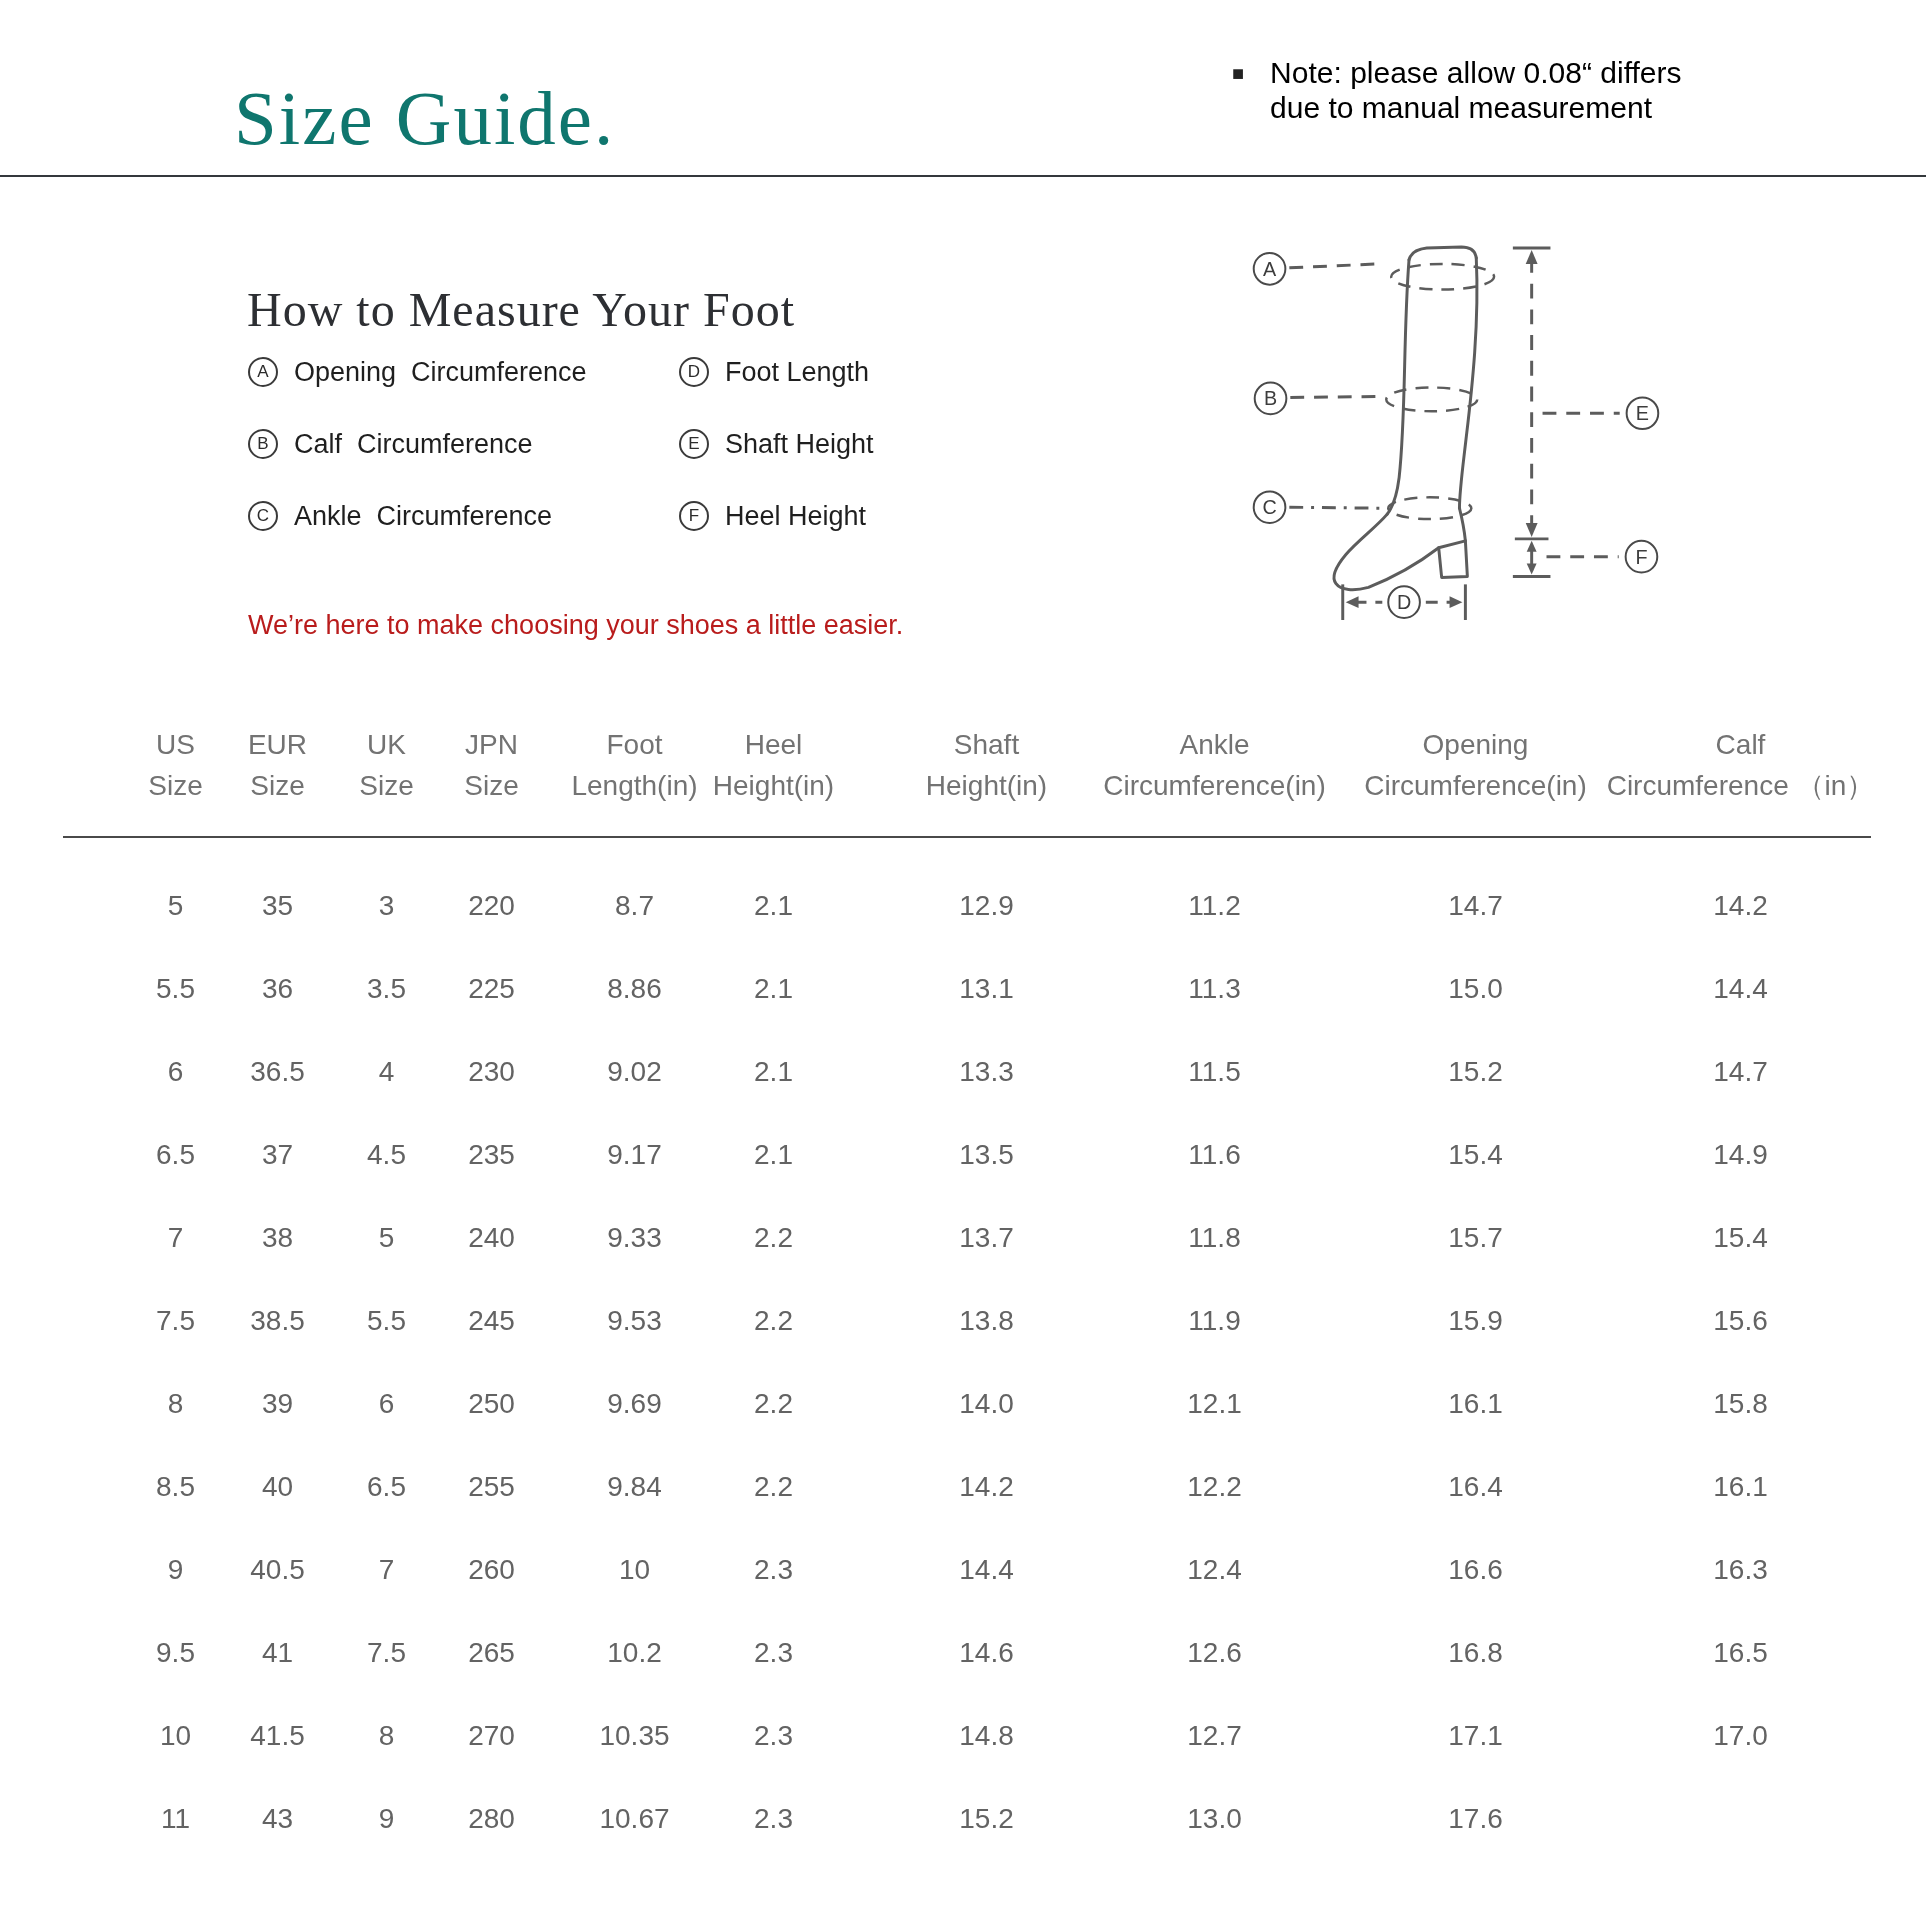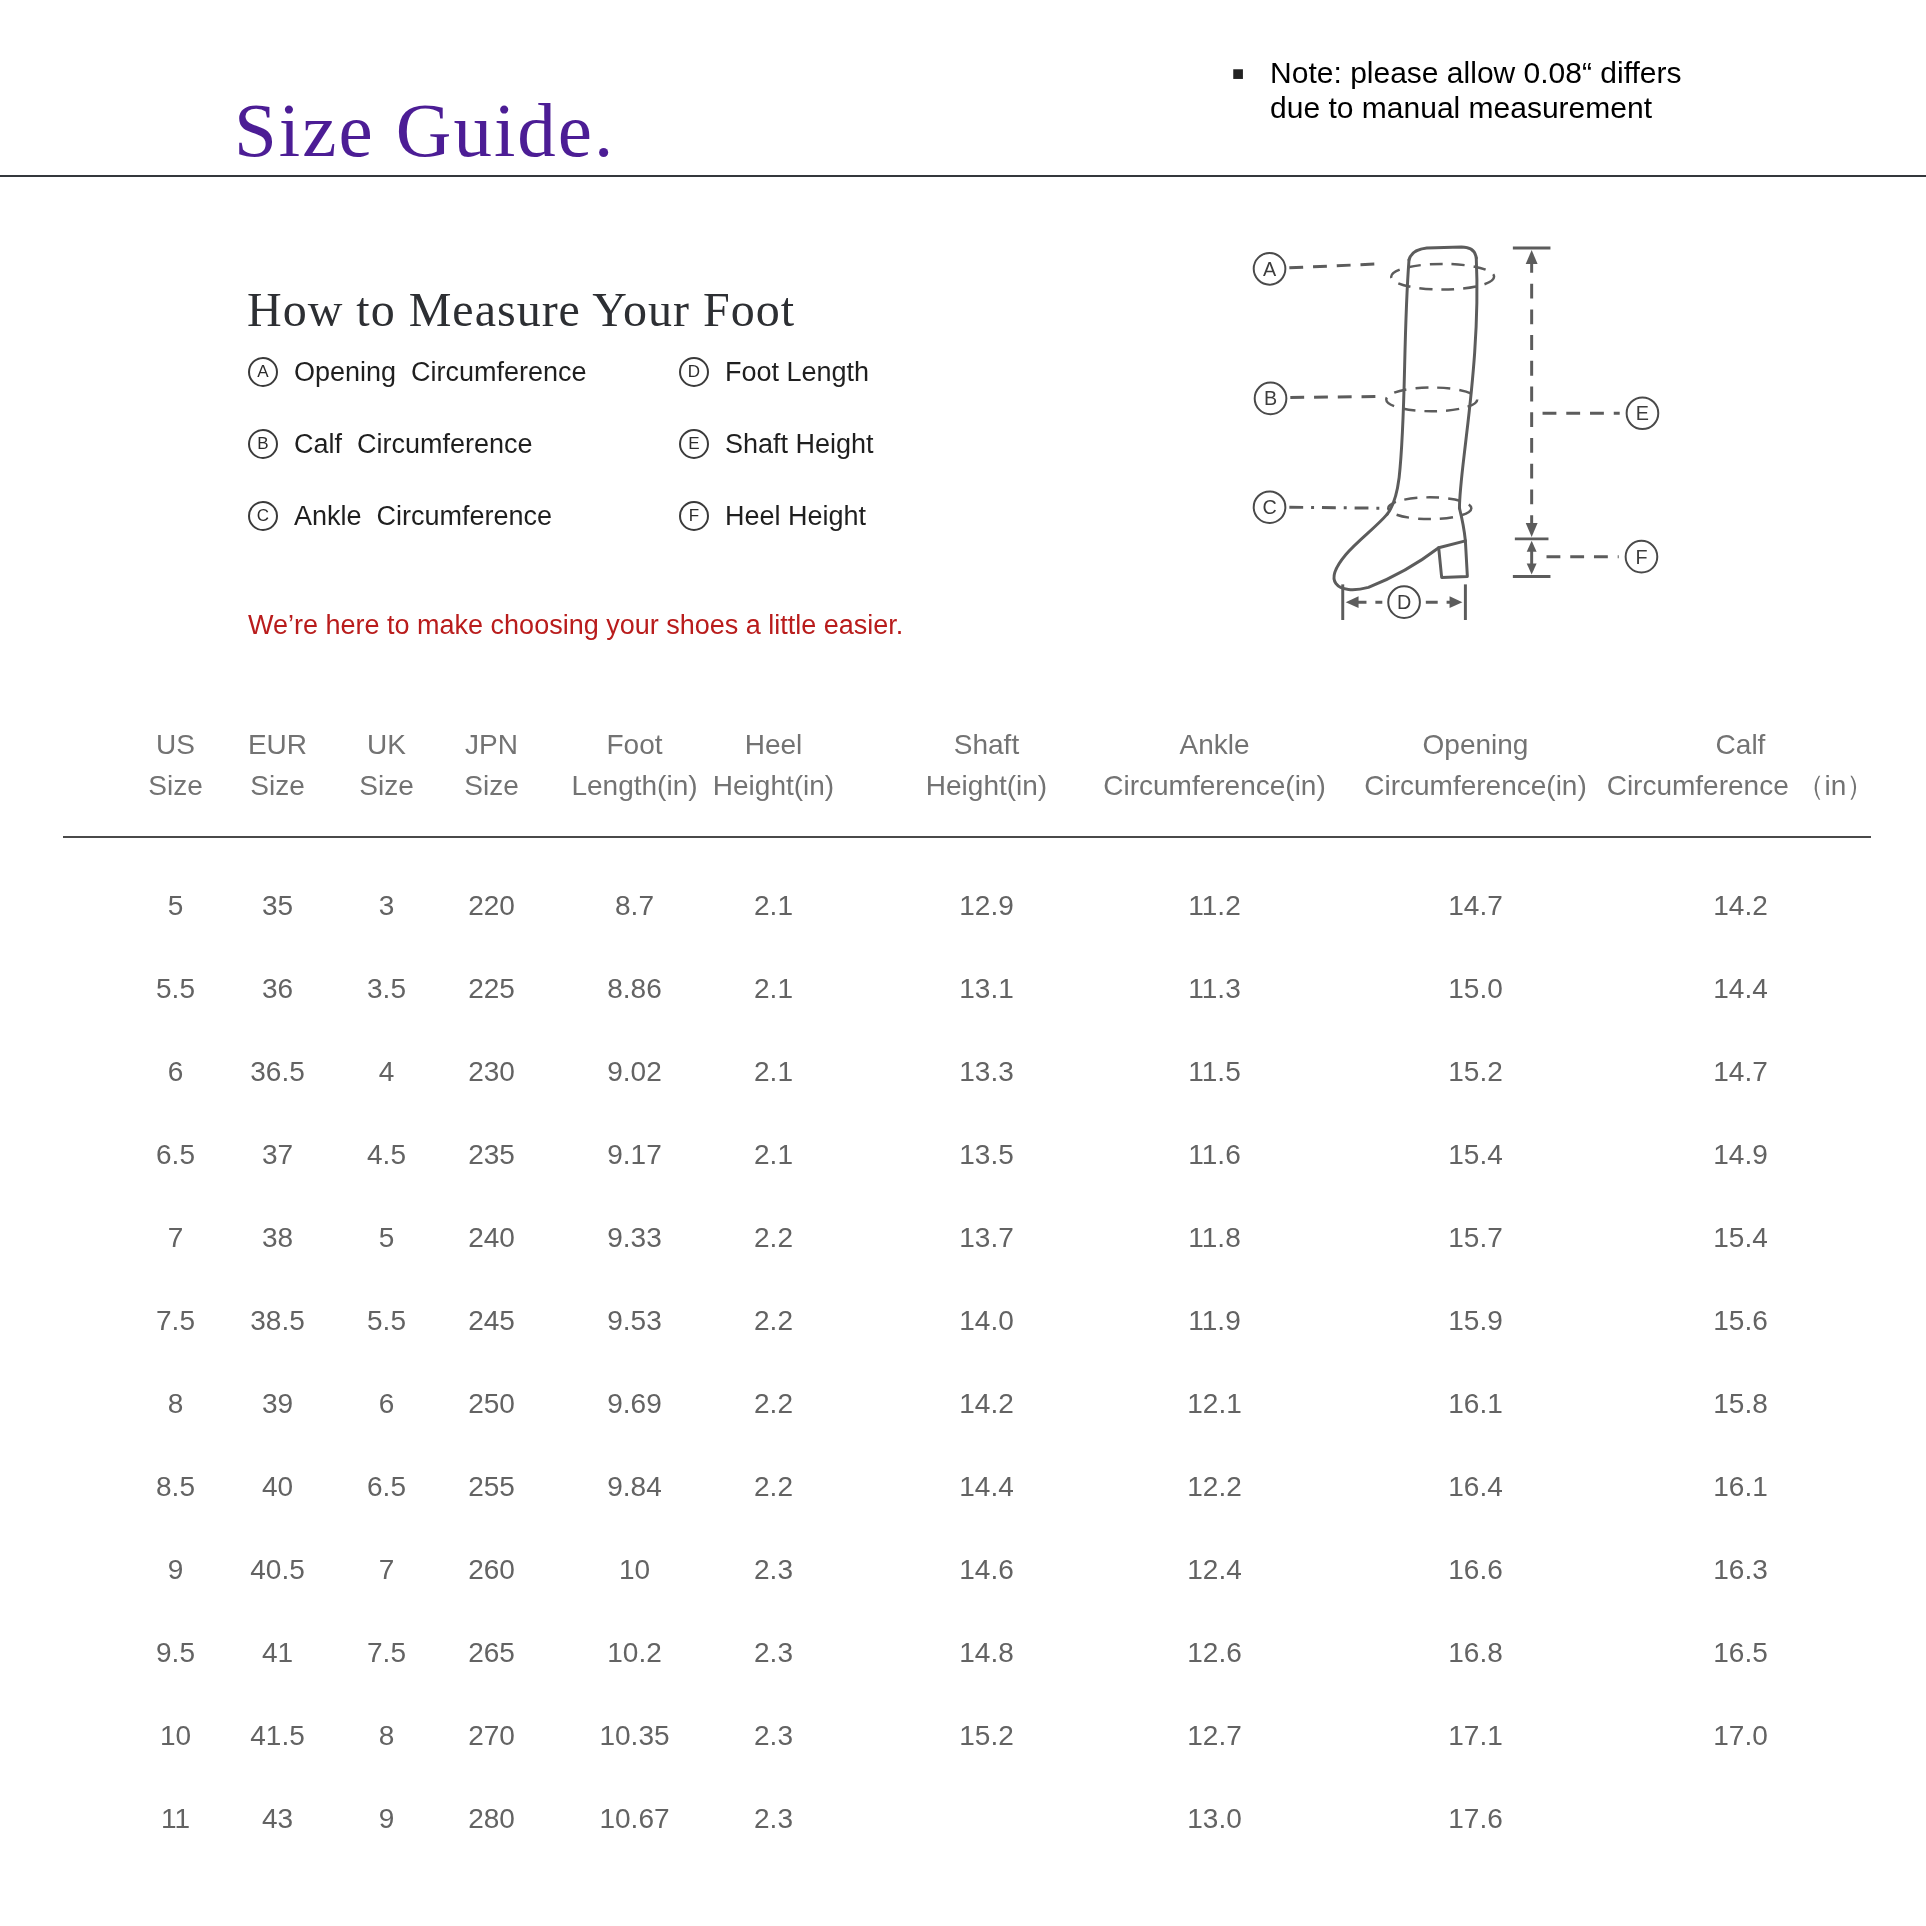--- a/index.html
+++ b/index.html
@@ -2,23 +2,23 @@
 <html><head>
 <meta charset="utf-8">
 <style>
   html,body { margin:0; padding:0; background:#ffffff; }
   .page {
     position:relative; width:1927px; height:1927px; background:#ffffff;
     font-family:"Liberation Sans", sans-serif; overflow:hidden;
   }
   
   .title {
-    position:absolute; left:234px; top:40px;
+    position:absolute; left:234px; top:28px;
     font-family:"Liberation Serif","DejaVu Serif",serif;
-    font-size:77px; font-weight:400; letter-spacing:2px; color:#4c1d95;
+    font-size:77px; font-weight:400; letter-spacing:2px; color:#0f766e;
     line-height:1.0;
   }
   .note { position:absolute; left:1232px; top:55px; display:flex; gap:26px; }
   .note-bullet { font-size:20px; color:#222; line-height:20px; margin-top:8px; }
   .note-lines { font-size:30px; line-height:35px; color:#000000; }
   .divider { position:absolute; left:0; top:175px; width:1927px; height:2px; background:#34383c; }
   
   .measure-heading {
     position:absolute; left:247px; top:244px;
     font-family:"Liberation Serif","DejaVu Serif",serif;
@@ -303,20 +303,21 @@
         <div class="col-head">
           <div>Shaft</div>
           <div>Height(in)</div>
         </div>
         <div class="cells">
           <div class="cell">12.9</div>
           <div class="cell">13.1</div>
           <div class="cell">13.3</div>
           <div class="cell">13.5</div>
           <div class="cell">13.7</div>
+          <div class="cell">13.8</div>
           <div class="cell">14.0</div>
           <div class="cell">14.2</div>
           <div class="cell">14.4</div>
           <div class="cell">14.6</div>
           <div class="cell">14.8</div>
           <div class="cell">15.2</div>
         </div>
       </div>
       <div class="col" style="left: 1066px;">
         <div class="col-head">

